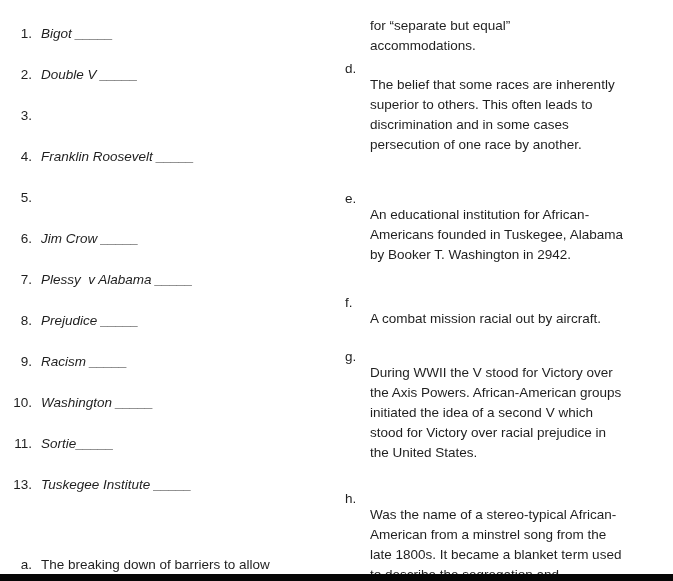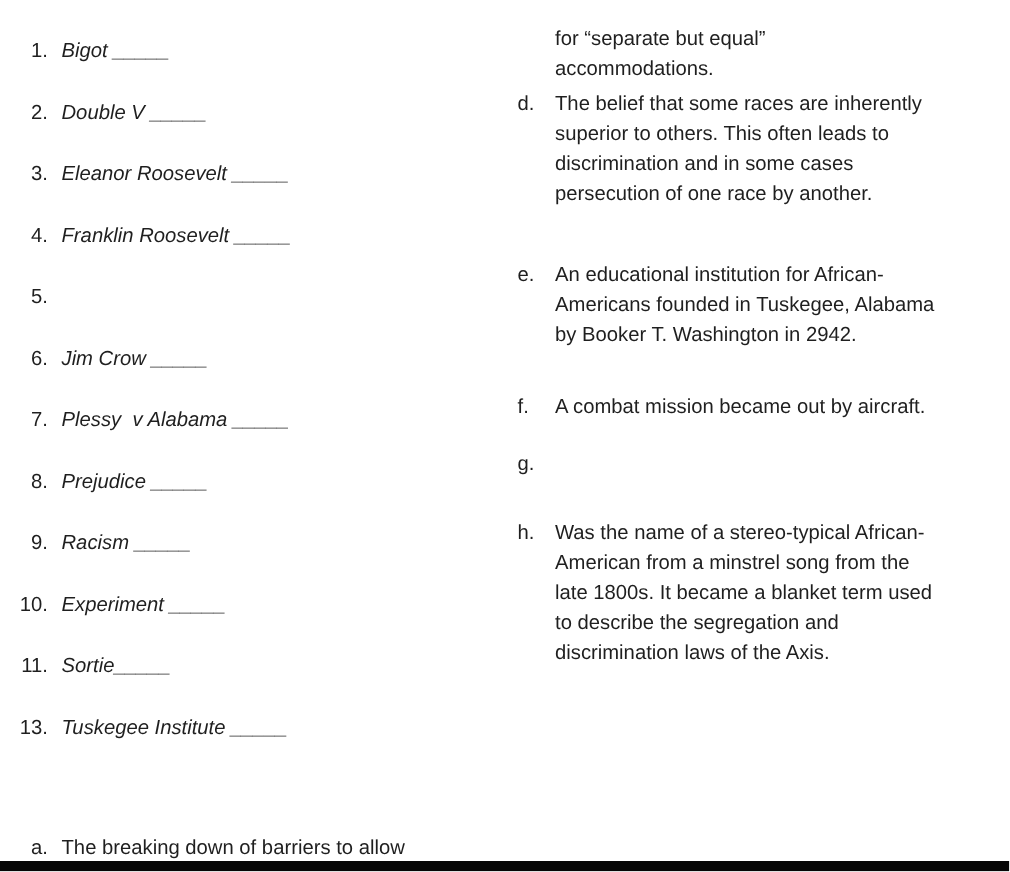--- a/index.html
+++ b/index.html
@@ -70,20 +70,21 @@
   }
   .def {
     display: flex;
     align-items: flex-start;
   }
   .def .letter {
     flex: 0 0 25px;
   }
   .def .dtext {
     width: 255px;
+    margin-top: 16px;
   }
   .def-0 { margin-top: 2px; }
   .def-1 { margin-top: 34px; }
   .def-2 { margin-top: 28px; }
   .def-3 { margin-top: 18px; }
   .def-4 { margin-top: 26px; }
 
   
   .scan-bar {
     position: absolute;
@@ -103,21 +104,20 @@
     <div class="term">
       <span class="num">1.</span>
       <span class="lbl">Bigot _____</span>
     </div>
     <div class="term">
       <span class="num">2.</span>
       <span class="lbl">Double V _____</span>
     </div>
     <div class="term">
       <span class="num">3.</span>
-      <span class="lbl">Eleanor Roosevelt _____</span>
     </div>
     <div class="term">
       <span class="num">4.</span>
       <span class="lbl">Franklin Roosevelt _____</span>
     </div>
     <div class="term">
       <span class="num">5.</span>
     </div>
     <div class="term">
       <span class="num">6.</span>
@@ -130,21 +130,21 @@
     <div class="term">
       <span class="num">8.</span>
       <span class="lbl">Prejudice _____</span>
     </div>
     <div class="term">
       <span class="num">9.</span>
       <span class="lbl">Racism _____</span>
     </div>
     <div class="term">
       <span class="num">10.</span>
-      <span class="lbl">Experiment _____</span>
+      <span class="lbl">Washington _____</span>
     </div>
     <div class="term">
       <span class="num">11.</span>
       <span class="lbl">Sortie_____</span>
     </div>
     <div class="term">
       <span class="num">13.</span>
       <span class="lbl">Tuskegee Institute _____</span>
     </div>
   </div>
@@ -165,25 +165,26 @@
       <span class="dtext">The belief that some races are inherently superior to others. This often leads to discrimination and in some cases persecution of one race by another.</span>
     </div>
 
     <div class="def def-1">
       <span class="letter">e.</span>
       <span class="dtext">An educational institution for African-Americans founded in Tuskegee, Alabama by Booker T. Washington in 2942.</span>
     </div>
 
     <div class="def def-2">
       <span class="letter">f.</span>
-      <span class="dtext">A combat mission became out by aircraft.</span>
+      <span class="dtext">A combat mission racial out by aircraft.</span>
     </div>
 
     <div class="def def-3">
       <span class="letter">g.</span>
+      <span class="dtext">During WWII the V stood for Victory over the Axis Powers. African-American groups initiated the idea of a second V which stood for Victory over racial prejudice in the United States.</span>
     </div>
 
     <div class="def def-4">
       <span class="letter">h.</span>
       <span class="dtext">Was the name of a stereo-typical African-American from a minstrel song from the late 1800s. It became a blanket term used to describe the segregation and discrimination laws of the Axis.</span>
     </div>
   </div>
 
   <div class="scan-bar"></div>
 

